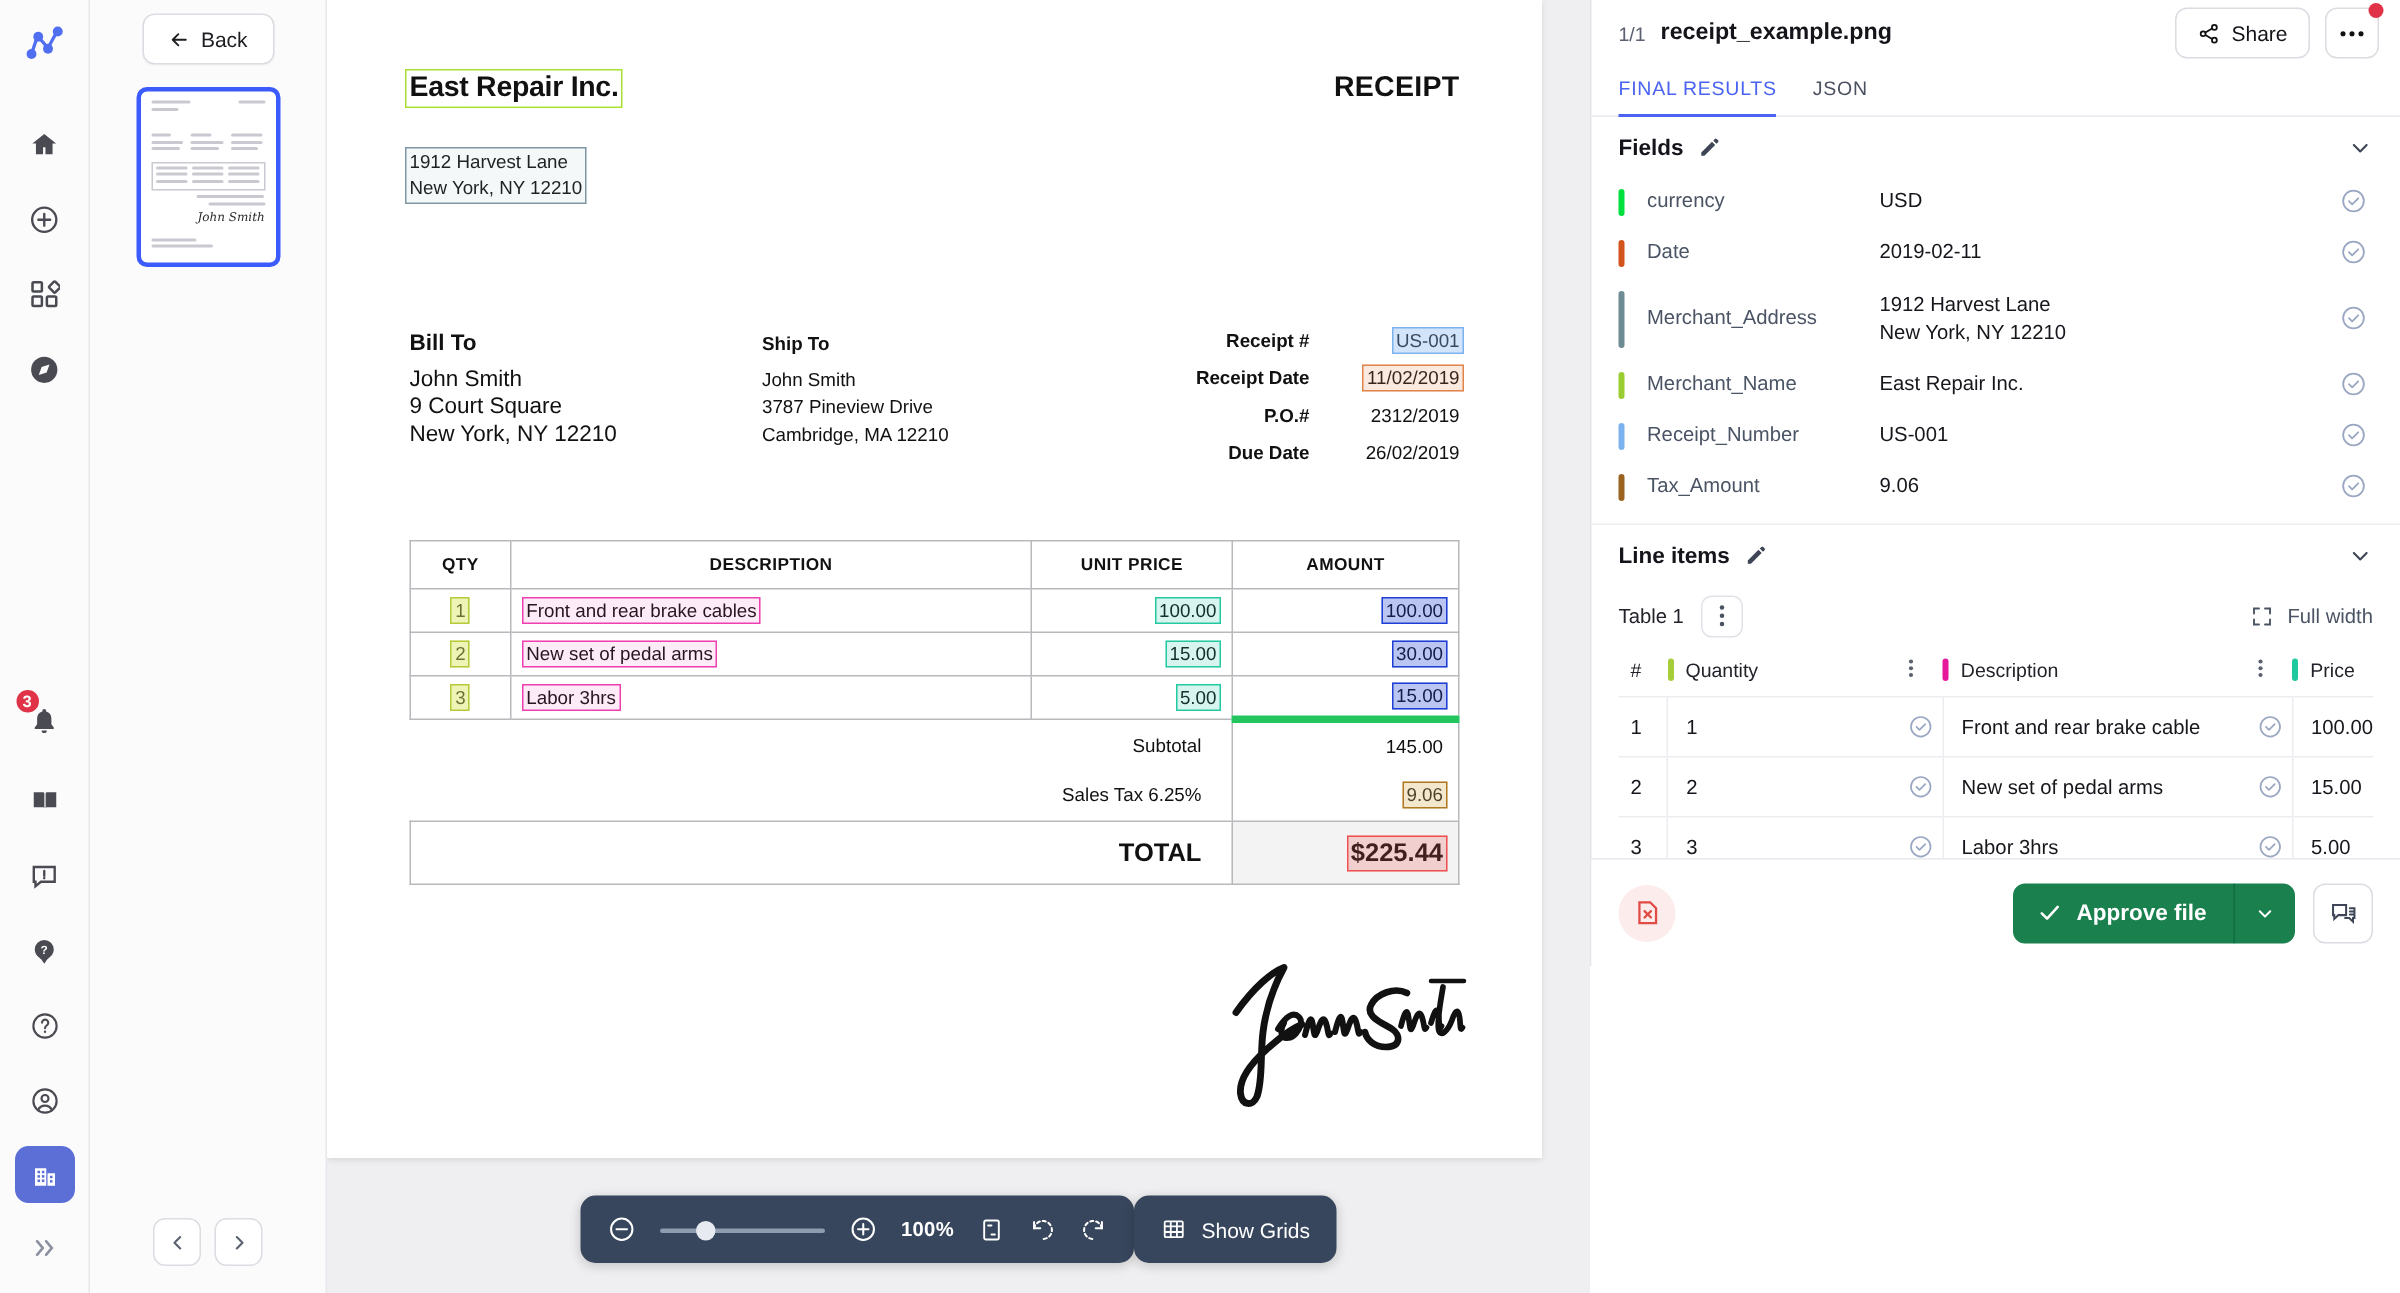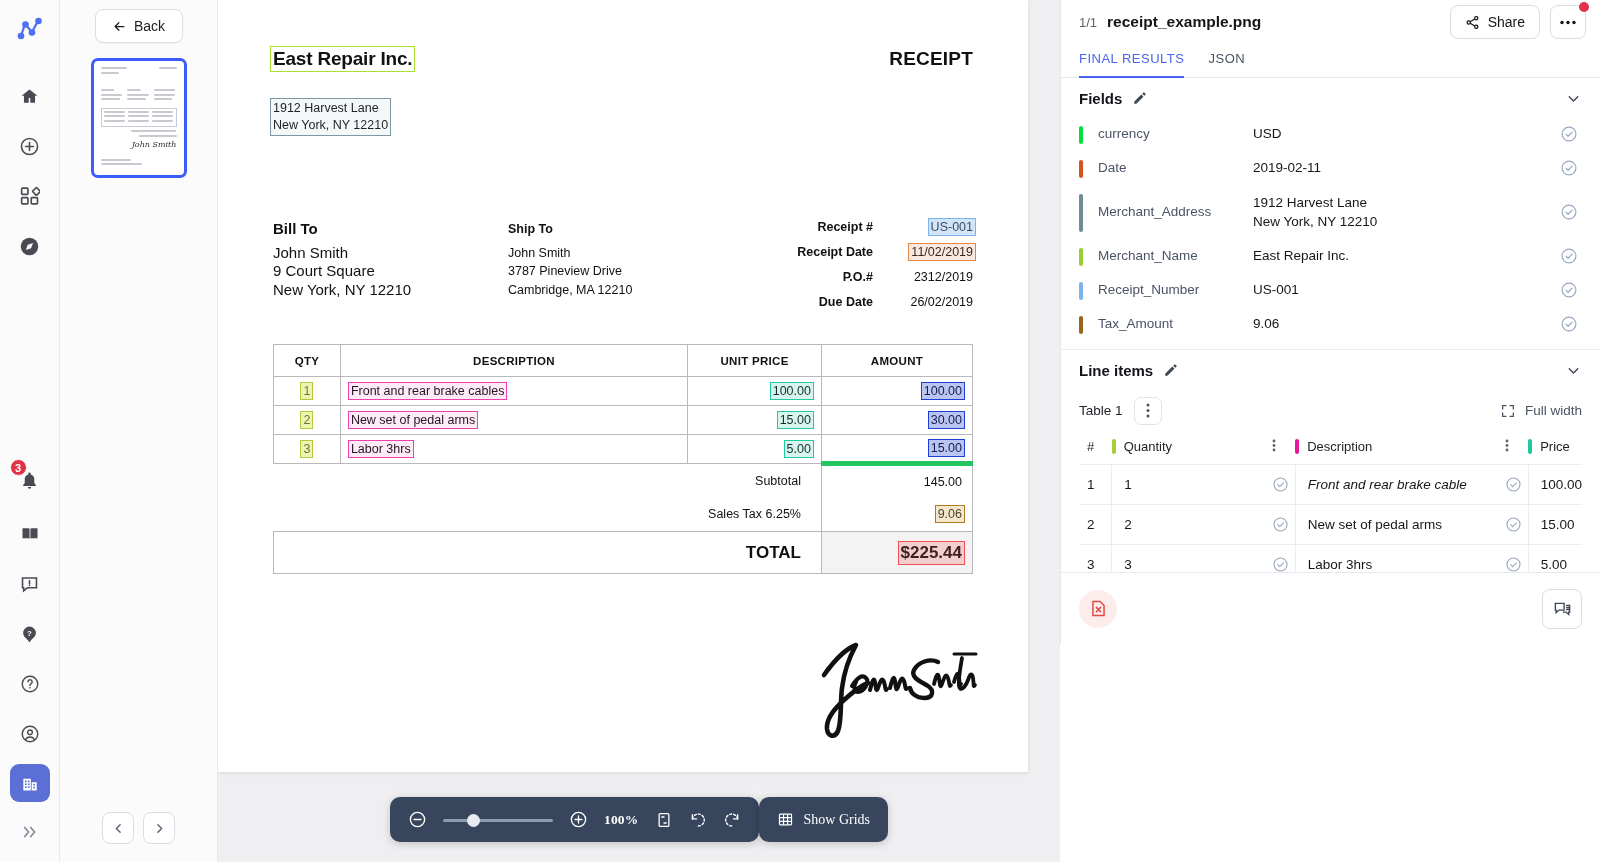--- a/index.html
+++ b/index.html
@@ -88,41 +88,41 @@
   .d-billto { position: absolute; left: 55px; top: 220px; font-size: 15px; line-height: 18.5px; }
   .d-shipto { position: absolute; left: 290px; top: 220px; font-size: 12.5px; line-height: 18.5px; }
   .d-bold { font-weight: 700; }
 
   .d-meta { position: absolute; right: 55px; top: 220px; font-size: 12.5px; }
   .d-meta table { border-collapse: collapse; }
   .d-meta td { padding: 0 0 11px 0; font-size: 12.5px; white-space: nowrap; }
   .d-meta td.lbl { font-weight: 700; text-align: right; padding-right: 26px; }
   .d-meta td.val { text-align: right; min-width: 74px; }
 
-  .d-table { position: absolute; left: 55px; top: 344px; width: 700px; border-collapse: collapse; font-size: 12.5px; }
+  .d-table { position: absolute; left: 55px; top: 360px; width: 700px; border-collapse: collapse; font-size: 12.5px; }
   .d-table th, .d-table td { border: 1px solid #b9b9bd; padding: 0; height: 29px; }
   .d-table thead th { background: #fff; font-size: 11.5px; font-weight: 700; letter-spacing: .3px; height: 32px; }
   .d-table .c-qty { width: 62px; text-align: center; }
   .d-table .c-desc { width: 322px; text-align: left; padding-left: 10px; }
   .d-table .c-unit { width: 124px; text-align: right; padding-right: 10px; }
   .d-table .c-amt { width: 140px; text-align: right; padding-right: 10px; }
   .d-table thead .c-desc, .d-table thead .c-unit, .d-table thead .c-amt { text-align: center; padding: 0; }
   .d-totrow td { border: none; height: 34px; }
   .d-totrow td.tl { text-align: right; padding-right: 20px; }
   .d-totrow td.tv { text-align: right; padding-right: 10px; border-left: 1px solid #b9b9bd; border-right: 1px solid #b9b9bd; }
   .d-totrow.first td.tv { border-top: 5px solid #22c55e; }
   .d-grand td { height: 42px; font-size: 17px; font-weight: 700; }
   .d-grand td.tl { text-align: right; padding-right: 20px; }
   .d-grand td.tv { text-align: right; padding-right: 10px; background: #f3f3f3; border: 1px solid #b9b9bd; }
   .d-sig { position: absolute; right: 48px; top: 638px; }
 
   
   .toolbar-wrap {
     position: absolute; left: 0; right: 0; bottom: 20px;
-    display: flex; justify-content: center; pointer-events: none; font-family: Liberation Serif, serif;
+    display: flex; justify-content: center; pointer-events: none;
   }
   .toolbar, .grids-btn {
     background: #37465c; border-radius: 10px; height: 45px; color: #fff;
     display: flex; align-items: center; pointer-events: auto;
     box-shadow: 0 2px 8px rgba(0,0,0,.18);
   }
   .toolbar { padding: 0 18px; gap: 16px; }
   .tb-btn { display: flex; align-items: center; justify-content: center; cursor: pointer; color: #fff; }
   .slider { width: 110px; height: 18px; position: relative; cursor: pointer; }
   .slider .track { position: absolute; top: 8px; left: 0; right: 0; height: 3px; background: #8f9bae; border-radius: 2px; }
@@ -779,21 +779,21 @@
               <td class="cell-num" style="padding-left:8px;">1</td>
               <td class="cell-sep" style="padding-left:12px;">1</td>
               <td>
                 <span class="ck">
                     <svg width="17" height="17" viewBox="0 0 24 24" fill="none" stroke="currentColor" stroke-width="1.6">
                       <circle cx="12" cy="12" r="9.2"></circle>
                       <path d="M8 12.2l2.8 2.8L16.2 9.6" stroke-linecap="round" stroke-linejoin="round"></path>
                     </svg>
                   </span>
               </td>
-              <td class="cell-sep" style="padding-left:12px;font-style:italic;">Front and rear brake cable</td>
+              <td class="cell-sep" style="padding-left:12px;">Front and rear brake cable</td>
               <td>
                 <span class="ck">
                     <svg width="17" height="17" viewBox="0 0 24 24" fill="none" stroke="currentColor" stroke-width="1.6">
                       <circle cx="12" cy="12" r="9.2"></circle>
                       <path d="M8 12.2l2.8 2.8L16.2 9.6" stroke-linecap="round" stroke-linejoin="round"></path>
                     </svg>
                   </span>
               </td>
               <td class="cell-sep" style="padding-left:12px;">100.00</td>
             </tr>
@@ -861,20 +861,34 @@
     </div>
 
     <div class="p-foot">
       <div class="reject">
         <svg width="19" height="19" viewBox="0 0 24 24" fill="none" stroke="currentColor" stroke-width="1.9">
           <path d="M5 3.2h9l5 5v12.6H5z"></path>
             <path d="M9.3 10.6l5.4 5.4M14.7 10.6l-5.4 5.4" stroke-linecap="round"></path>
         </svg>
       </div>
       <span class="foot-sp"></span>
+      <div class="approve">
+        <div class="main">
+          <svg width="17" height="17" viewBox="0 0 24 24" fill="none" stroke="#fff" stroke-width="2.4" stroke-linecap="round" stroke-linejoin="round">
+              <path d="M4.5 12.5l5 5L19.5 6.5"></path>
+            </svg>
+          <span>Approve file</span>
+        </div>
+        <div class="split"></div>
+        <div class="caret">
+          <svg width="14" height="14" viewBox="0 0 24 24" fill="none" stroke="#fff" stroke-width="2.3" stroke-linecap="round" stroke-linejoin="round">
+              <path d="M6 9.5l6 6 6-6"></path>
+            </svg>
+        </div>
+      </div>
       <div class="chatbtn">
         <svg width="19" height="19" viewBox="0 0 24 24" fill="none" stroke="currentColor" stroke-width="1.7">
           <path d="M3 5.5h11v8.5H7.5L4 17.2V14H3z"></path>
             <path d="M16.5 8.2H21v8.3h-1.2v3l-3.2-3h-4.1" fill="none"></path>
             <path d="M17.2 11h3M17.2 13.4h3" stroke-linecap="round"></path>
         </svg>
       </div>
     </div>
 
   </div>

